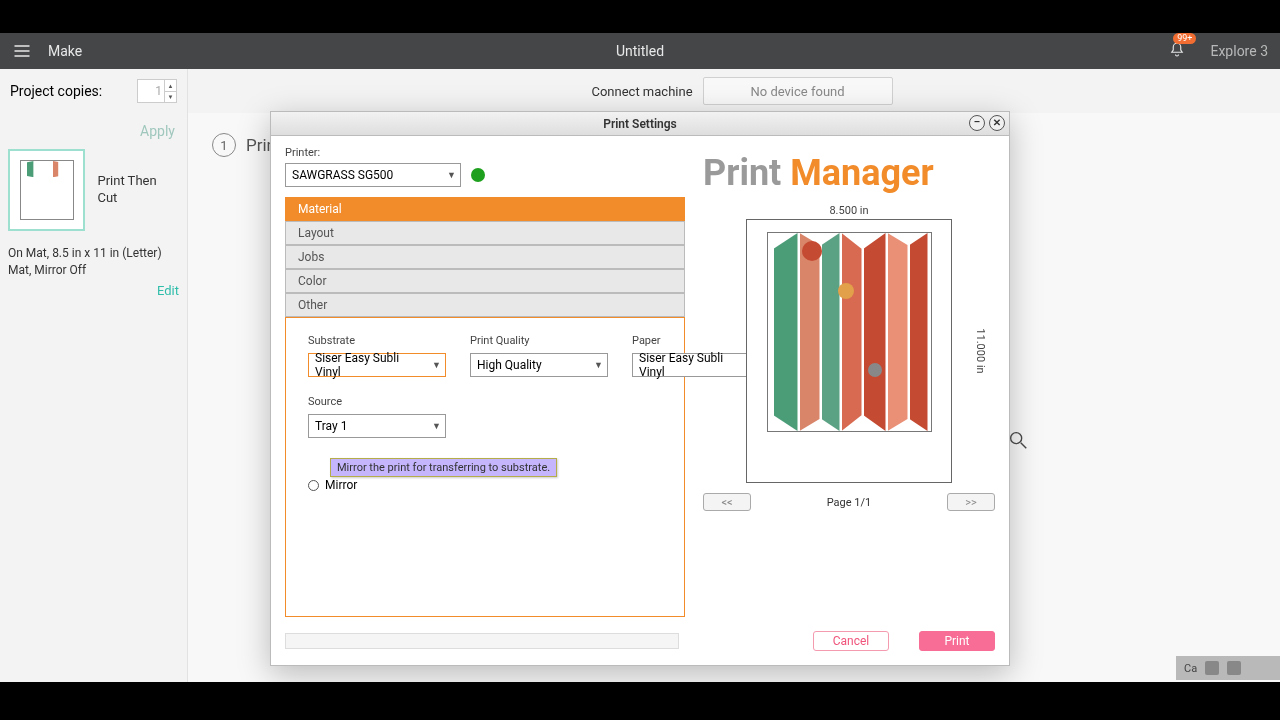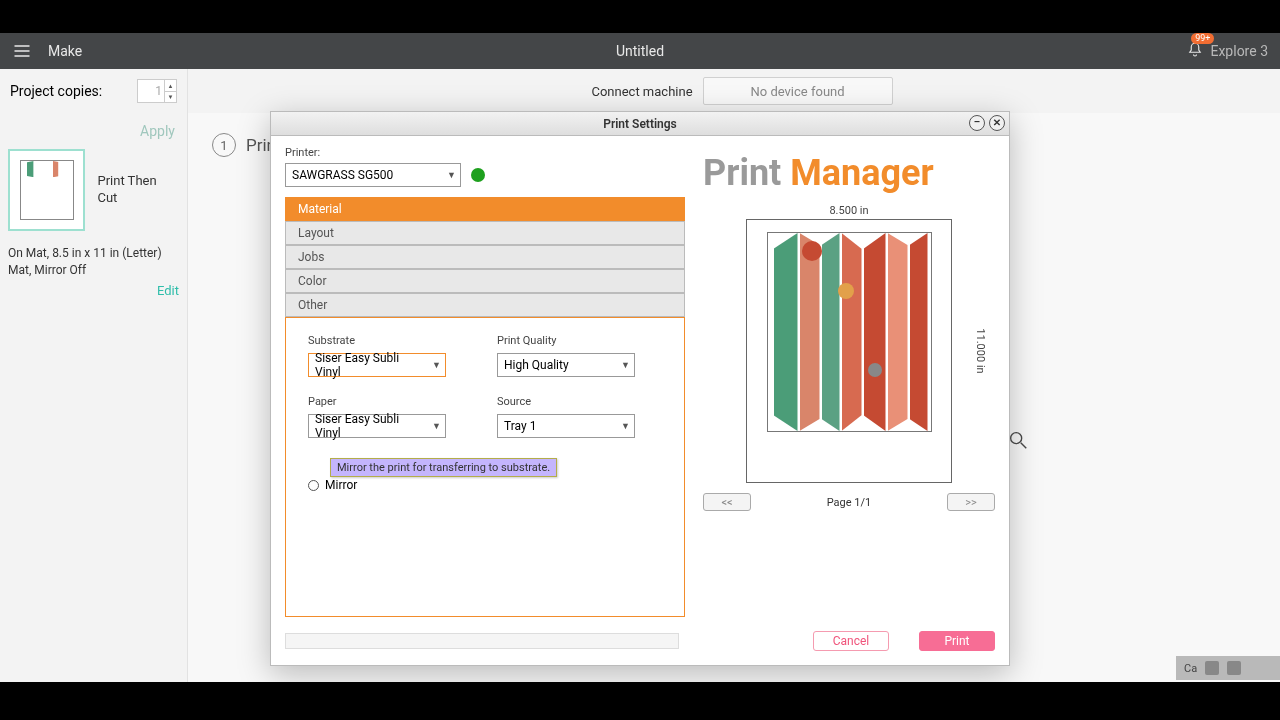--- a/index.html
+++ b/index.html
@@ -7,21 +7,21 @@
   .letterbox-top { position: absolute; top: 0; left: 0; right: 0; height: 33px; background: #000; }
   .letterbox-bottom { position: absolute; bottom: 0; left: 0; right: 0; height: 38px; background: #000; }
   .app { position: absolute; top: 33px; left: 0; right: 0; bottom: 38px; background: #f3f3f3; }
 
   
   .topbar { height: 36px; background: #444648; display: flex; align-items: center; color: #e8e8e8; font-size: 14px; position: relative; }
   .menu-btn { width: 44px; display: flex; align-items: center; justify-content: center; cursor: pointer; }
   .menu-btn svg { width: 20px; height: 20px; }
   .make-label { margin-left: 4px; font-size: 14px; color: #e8e8e8; }
   .doc-title { position: absolute; left: 50%; transform: translateX(-50%); font-size: 14px; }
-  .topbar-right { margin-left: auto; display: flex; align-items: center; padding-right: 12px; gap: 6px; }
+  .topbar-right { margin-left: auto; display: flex; align-items: center; padding-right: 12px; gap: 24px; }
   .bell-wrap { position: relative; }
   .bell-wrap svg { width: 18px; height: 18px; }
   .bell-badge { position: absolute; top: -8px; right: -10px; background: #f26d32; color: #fff; font-size: 9px; border-radius: 8px; padding: 1px 4px; line-height: 1; }
   .explore-label { color: #b8b8b8; font-size: 14px; }
 
   
   .secondrow { height: 44px; display: flex; align-items: center; }
   .left-panel-top { width: 188px; background: #f3f3f3; border-right: 1px solid #e2e2e2; height: 100%; display: flex; align-items: center; padding: 0 10px; justify-content: space-between; font-size: 14px; }
   .copies-input { width: 40px; height: 24px; border: 1px solid #ccc; background: #fff; display: flex; align-items: center; justify-content: flex-end; padding-right: 2px; position: relative; }
   .copies-input .spin { position: absolute; right: 0; top: 0; bottom: 0; width: 12px; display: flex; flex-direction: column; }
@@ -59,21 +59,21 @@
   .printer-row { display: flex; align-items: center; gap: 10px; margin-bottom: 10px; }
   .select { height: 24px; border: 1px solid #999; background: #fff; font-size: 12px; padding: 0 18px 0 6px; position: relative; display: flex; align-items: center; }
   .select.orange { border: 1px solid #f28c2b; }
   .select .caret { position: absolute; right: 4px; top: 50%; transform: translateY(-50%); font-size: 9px; color: #555; }
   .status-dot { width: 14px; height: 14px; background: #1ea01e; border-radius: 50%; }
 
   .tabs { display: flex; flex-direction: column; }
   .tab { padding: 4px 12px; font-size: 12px; border: 1px solid #bbb; background: #e8e8e8; color: #555; cursor: pointer; margin-right: 0; }
   .tab.active { background: #f28c2b; color: #fff; border-color: #f28c2b; }
   .tab-panel { border: 1px solid #f28c2b; border-top: 1px solid #f28c2b; padding: 16px 22px; height: 300px; background: #fff; position: relative; }
-  .form-grid { display: grid; grid-template-columns: 1fr 1fr; column-gap: 24px; row-gap: 18px; }
+  .form-grid { display: grid; grid-template-columns: 1fr 1fr 1fr; column-gap: 24px; row-gap: 18px; }
   .form-col label { font-size: 11px; color: #444; display: block; margin-bottom: 6px; }
   .mirror-row { margin-top: 40px; display: flex; align-items: center; gap: 6px; font-size: 12px; position: relative; }
   .mirror-radio { width: 11px; height: 11px; border: 1px solid #555; border-radius: 50%; }
   .tooltip { position: absolute; top: -20px; left: 22px; background: #c4b5fd; border: 1px solid #b4ad4a; font-size: 11px; padding: 2px 6px; white-space: nowrap; color: #333; box-shadow: 1px 1px 2px rgba(0,0,0,.2); }
 
   .pm-right { flex: 1; }
   .pm-logo { font-size: 36px; font-weight: 700; margin: 6px 0 10px 0; }
   .pm-logo .p1 { color: #9a9a9a; }
   .pm-logo .p2 { color: #f28c2b; }
   .page-dim { text-align: center; font-size: 11px; color: #444; margin-bottom: 2px; }

